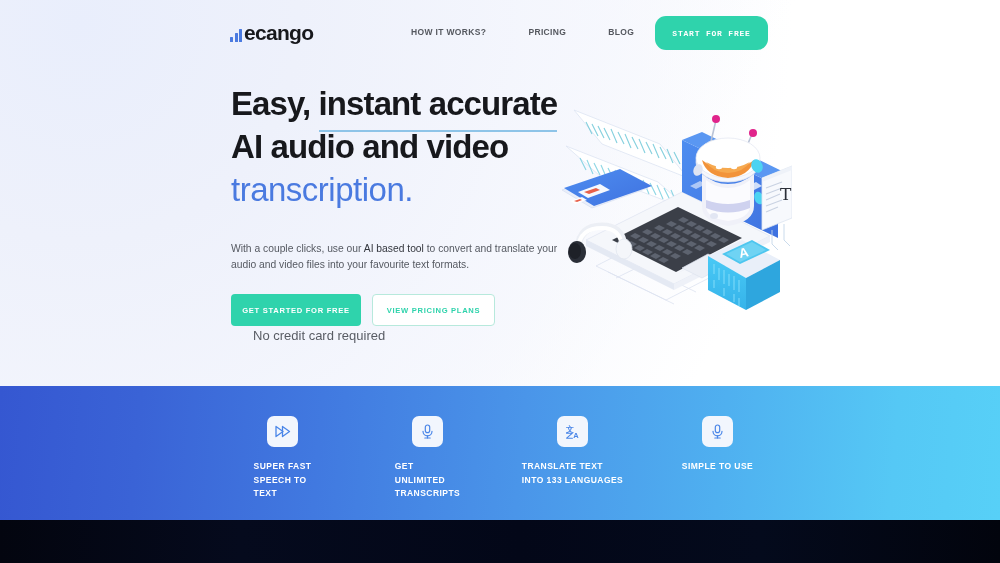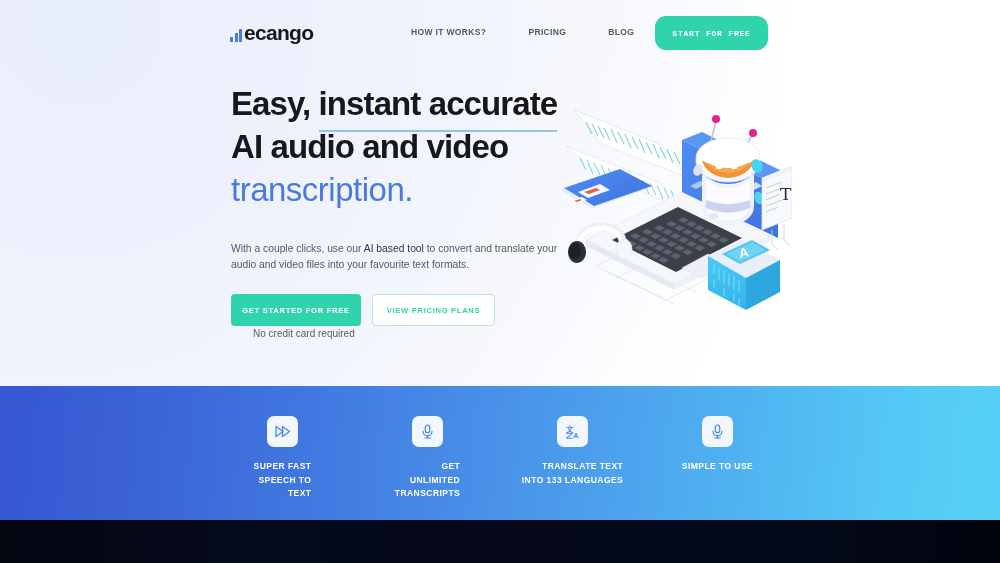--- a/index.html
+++ b/index.html
@@ -173,21 +173,21 @@
     font-size: 7.6px;
     font-weight: bold;
     letter-spacing: 0.7px;
     text-transform: uppercase;
     cursor: pointer;
   }
   .no-cc {
     position: absolute;
     left: 253px;
     top: 328px;
-    font-size: 10px;
+    font-size: 13px;
     color: #585c64;
   }
 
   
   .illustration {
     position: absolute;
     left: 556px;
     top: 88px;
     width: 236px;
     height: 225px;
@@ -223,21 +223,21 @@
     justify-content: center;
     margin-bottom: 13px;
   }
   .feature-icon svg { display: block; }
   .feature-label {
     font-size: 8.5px;
     font-weight: bold;
     letter-spacing: 0.45px;
     line-height: 13.5px;
     color: #ffffff;
-    text-align: right;
+    text-align: left;
     text-transform: uppercase;
     white-space: pre-line;
   }
 
   
   .footer-strip {
     position: absolute;
     top: 520px; left: 0;
     width: 1000px;
     height: 43px;

